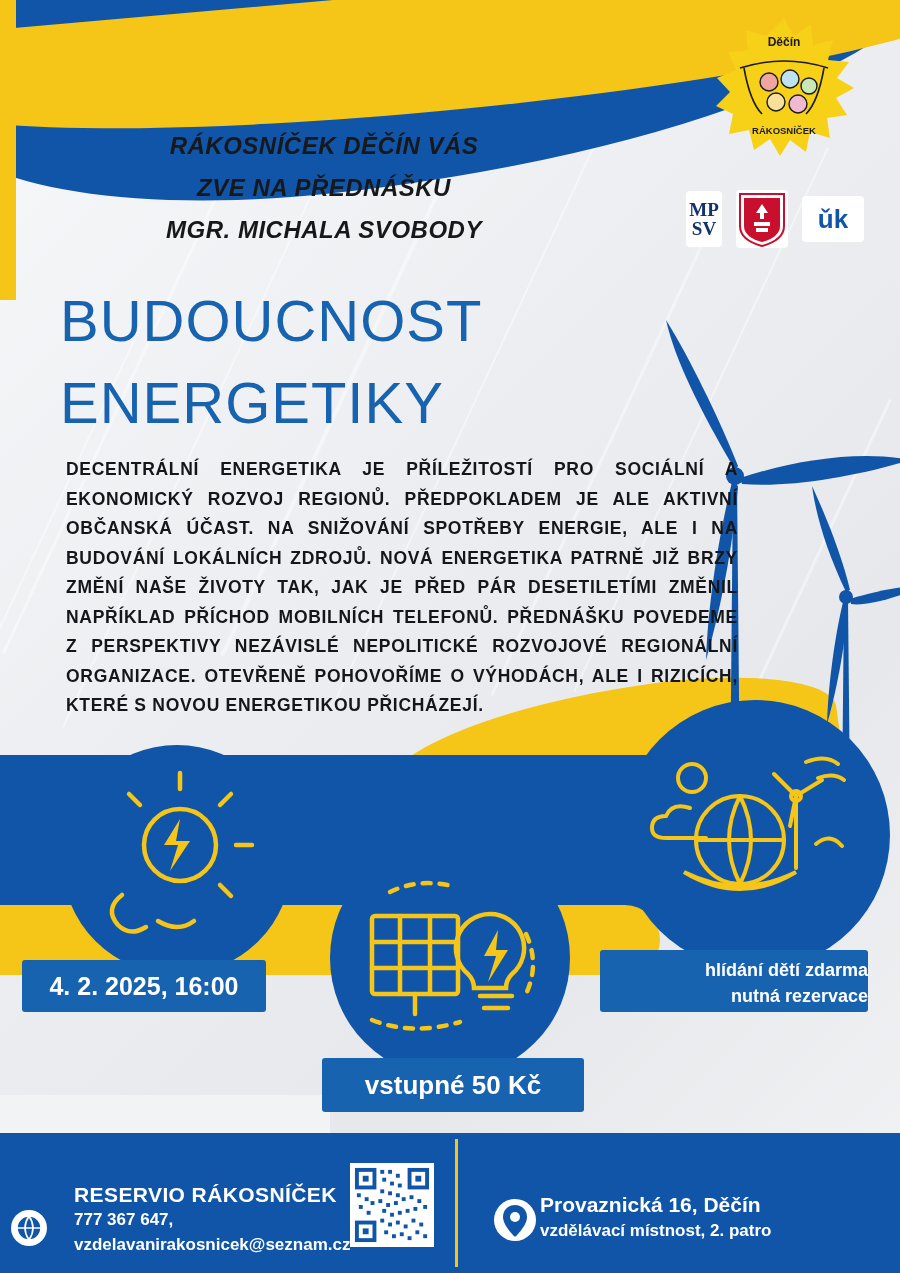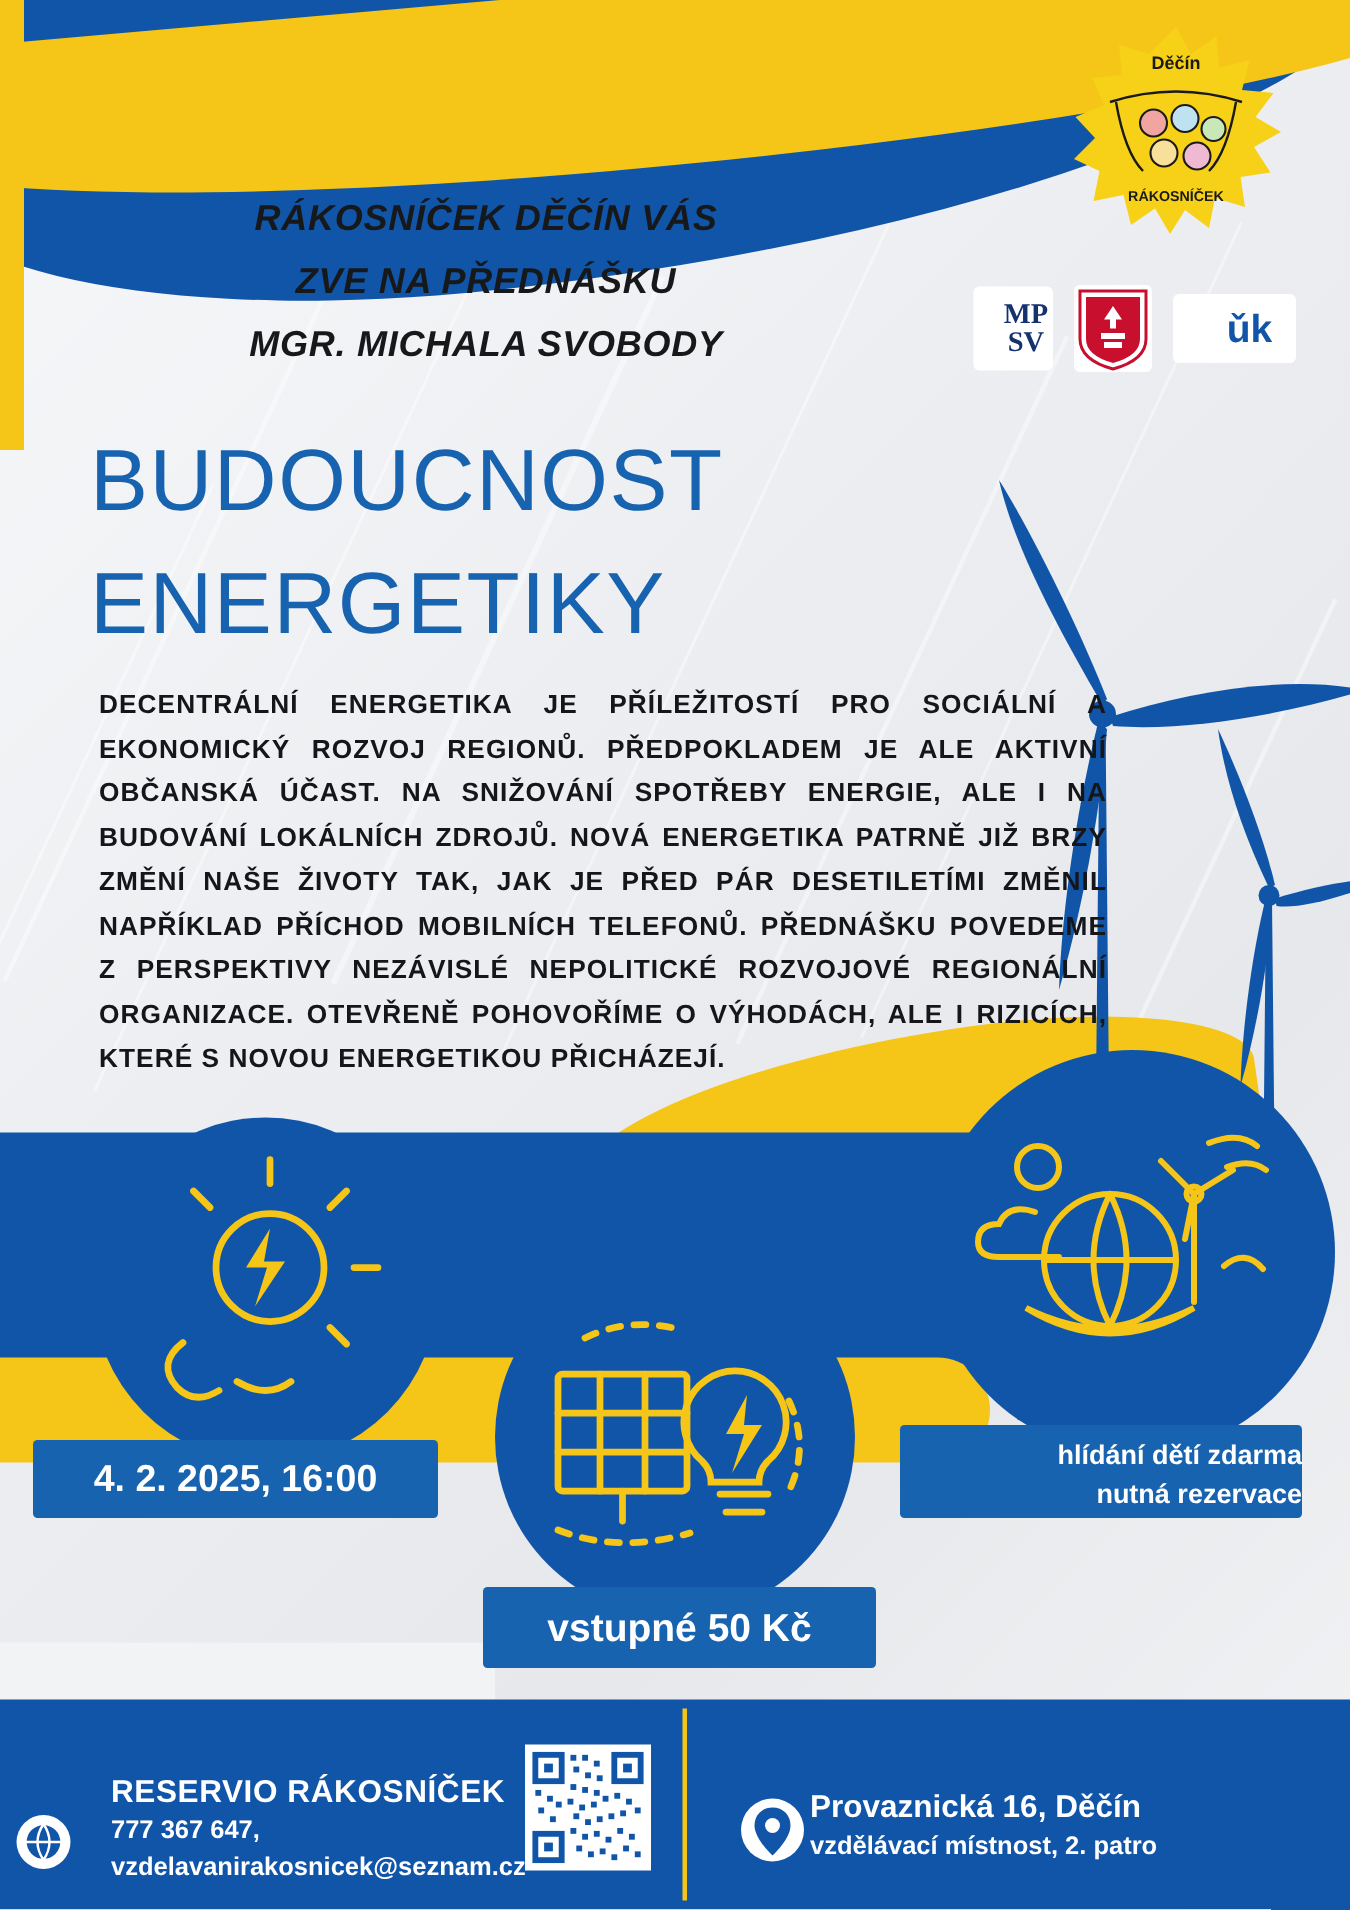--- a/index.html
+++ b/index.html
@@ -68,23 +68,23 @@
   .circ-globe{left:620px;top:700px;width:270px;height:270px;}
 
   
   .turbines{position:absolute;right:-20px;top:300px;width:340px;height:520px;}
 
   
   .sun-badge{position:absolute;right:46px;top:16px;width:140px;height:140px;}
   .logo-row{position:absolute;right:36px;top:190px;display:flex;align-items:center;gap:14px;}
   .logo-box{background:#fff;border-radius:4px;display:flex;align-items:center;justify-content:center;}
   .logo-mpsv{width:36px;height:56px;color:#13326e;font-weight:bold;font-size:19px;line-height:19px;
-    font-family:"Liberation Serif",serif;text-align:center;flex-direction:column;padding-left:17px;}
+    font-family:"Liberation Serif",serif;text-align:center;flex-direction:column;}
   .logo-crest{width:52px;height:58px;}
-  .logo-uk{width:62px;height:46px;color:#1155a8;font-weight:bold;font-size:26px;padding-left:20px;}
+  .logo-uk{width:62px;height:46px;color:#1155a8;font-weight:bold;font-size:26px;}
 
   
   .invite{
     position:absolute;left:64px;top:125px;width:520px;
     font-style:italic;font-weight:bold;font-size:24px;line-height:42px;color:#17181a;
     letter-spacing:.5px;
     text-align:center;
   }
   .title{
     position:absolute;left:60px;top:280px;width:640px;
@@ -94,21 +94,21 @@
     position:absolute;left:66px;top:455px;width:672px;
     font-size:17.5px;line-height:29.5px;color:#14161a;font-weight:bold;
     text-align:justify;letter-spacing:.7px;
   }
 
   
   .badge{
     position:absolute;background:#1763b0;color:#fff;font-weight:bold;text-align:center;
     border-radius:3px;
   }
-  .badge-date{left:22px;top:960px;width:270px;height:52px;line-height:52px;font-size:25px;}
+  .badge-date{left:22px;top:960px;width:244px;height:52px;line-height:52px;font-size:25px;}
   .badge-kids{left:600px;top:950px;width:268px;height:62px;font-size:18px;line-height:26px;padding-top:7px;box-sizing:border-box;text-align:right;}
   .badge-price{left:322px;top:1058px;width:262px;height:54px;line-height:54px;font-size:26px;}
 
   
   .foot-left{position:absolute;left:44px;bottom:16px;width:400px;color:#fff;}
   .foot-left .org{font-weight:bold;font-size:21px;letter-spacing:.4px;margin-left:30px;}
   .foot-left .lines{font-weight:bold;font-size:17px;line-height:25px;margin-left:30px;margin-top:0;}
   .globe-ico{position:absolute;left:10px;bottom:26px;width:38px;height:38px;}
   .qr{position:absolute;left:350px;bottom:26px;width:84px;height:84px;background:#fff;padding:3px;box-sizing:border-box;}
   .foot-right{position:absolute;left:540px;bottom:30px;width:330px;color:#fff;}

